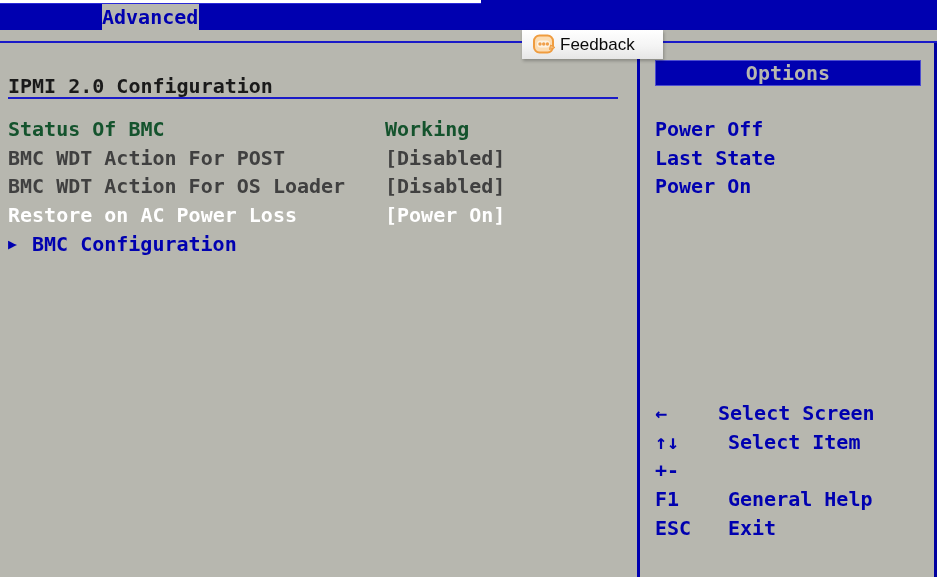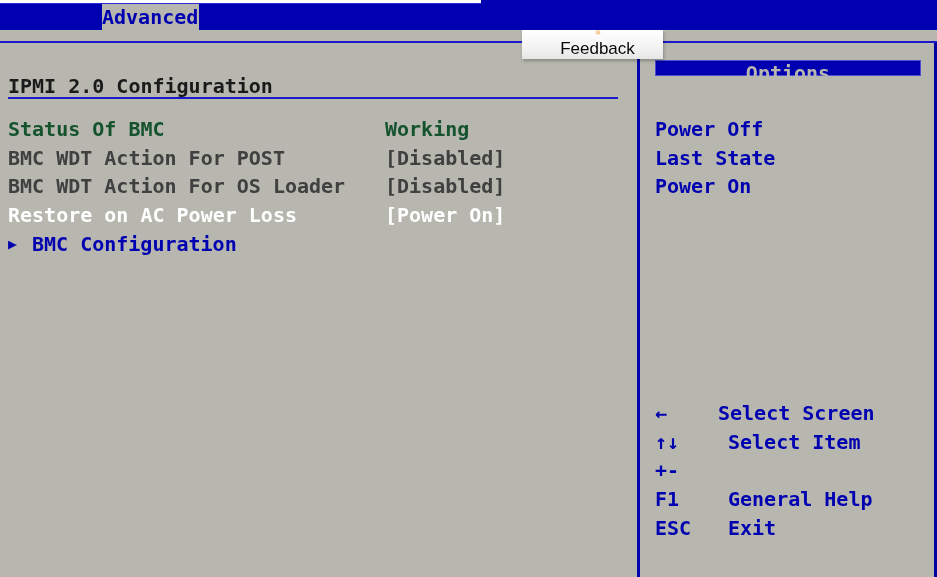--- a/index.html
+++ b/index.html
@@ -20,21 +20,20 @@
   .menu-sep{left:0;top:41px;width:937px;height:2px;background:#1a1ac8;}
 
   
   .feedback{
     left:522px;top:30px;width:141px;height:29px;
     display:flex;align-items:center;gap:4px;padding-left:10px;box-sizing:border-box;
     background:linear-gradient(180deg,#ffffff 0%,#f4f4f4 55%,#e6e6e6 100%);
     box-shadow:1px 2px 3px rgba(0,0,0,0.25);
     font-family:"Liberation Sans", sans-serif;font-size:17px;color:#0a0a0a;
     z-index:5;
-    flex-direction:column;
   }
   .feedback svg{display:block;}
 
   
   .page-title{left:8px;top:74px;font-size:20px;font-weight:bold;color:#1a1a1a;line-height:24px;}
   .title-rule{left:8px;top:97px;width:610px;height:2px;background:#1a1ac8;}
   #items{left:0;top:115px;width:632px;}
   .row{position:relative;height:28.7px;line-height:28.7px;font-size:20px;font-weight:bold;}
   .row .label{position:absolute;left:8px;white-space:pre;}
   .row .value{position:absolute;left:385px;white-space:pre;}
@@ -44,21 +43,21 @@
   .row.submenu{color:#0000b0;}
   .row.submenu .label{left:32px;text-align:right;}
   .row .arrow{position:absolute;left:8px;font-size:15px;}
 
   
   .v-divider{left:637px;top:43px;width:3px;height:534px;background:#0000b0;}
   .right-border{left:934px;top:43px;width:3px;height:534px;background:#0000a0;}
 
   
   .options-bar{
-    left:655px;top:60px;width:266px;height:16px;line-height:25px;
+    left:655px;top:60px;width:266px;height:26px;line-height:25px;
     background:#0000b0;border:1px solid #4d4dd0;box-sizing:border-box;
     color:#b7b7af;font-size:20px;font-weight:bold;text-align:center;
   }
   #options{left:655px;top:115px;width:270px;}
   .opt{height:28.7px;line-height:28.7px;font-size:20px;font-weight:bold;color:#0000b0;white-space:pre;}
 
   #help{left:655px;top:399px;width:280px;}
   .help-row{display:flex;height:28.7px;line-height:28.7px;font-size:20px;font-weight:bold;color:#0000b0;}
   .help-key{width:73px;flex:none;white-space:pre;}
   .help-row:first-child .help-key{width:63px;}

